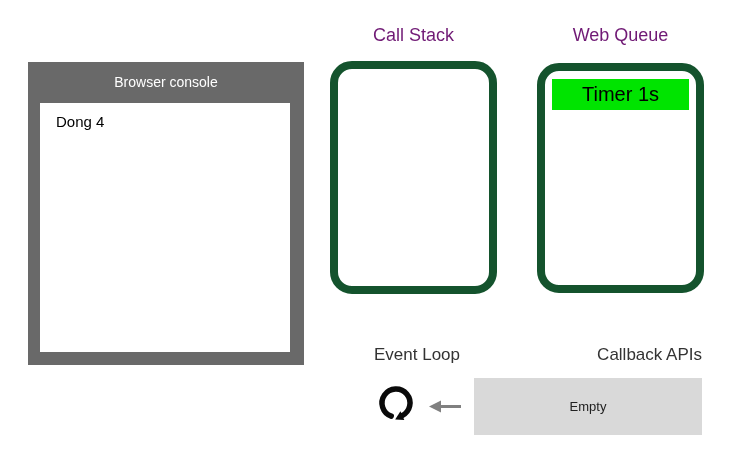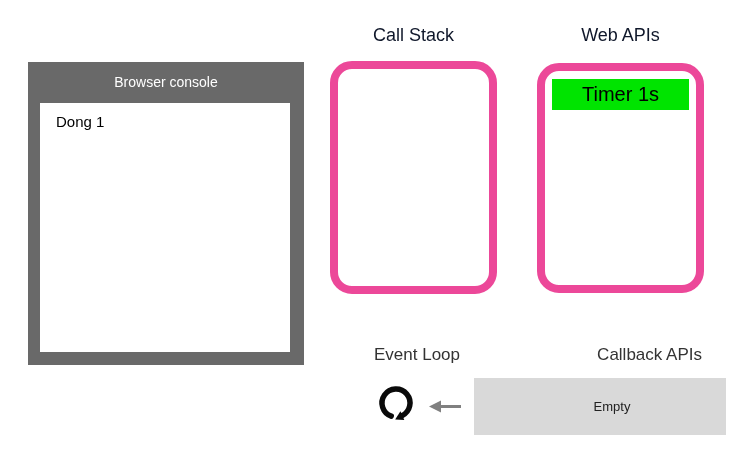--- a/index.html
+++ b/index.html
@@ -27,29 +27,29 @@
     background: #ffffff;
     padding: 10px 16px;
     box-sizing: border-box;
     font-size: 15px; color: #000000;
   }
   .console-entry { margin: 0 0 6px 0; }
   
   .top-label {
     position: absolute; top: 25px;
     width: 167px; text-align: center;
-    font-size: 18px; color: #0f172a;
+    font-size: 18px; color: #701a75;
   }
   .label-callstack { left: 330px; }
   .label-webapis  { left: 537px; }
   
   .thick-box {
     position: absolute;
     width: 167px;
-    border: 8px solid #ec4899;
+    border: 8px solid #14532d;
     border-radius: 22px;
     background: #ffffff;
     box-sizing: border-box;
   }
   .callstack-box { left: 330px; top: 61px; height: 233px; }
   .webapis-box   { left: 537px; top: 63px; height: 230px; }
   .webapi-item {
     position: absolute; left: 7px; top: 8px;
     width: 137px; height: 31px;
     line-height: 31px; text-align: center;
@@ -65,37 +65,37 @@
   .label-queue     { left: 474px; width: 228px; }
   
   .loop-icon  { position: absolute; left: 376px; top: 383px; width: 40px; height: 42px; }
   .left-arrow { position: absolute; left: 428px; top: 399px; width: 35px; height: 15px; }
   
   .queue-box {
     position: absolute; left: 474px; top: 378px;
     width: 228px; height: 57px;
     background: #d9d9d9;
     display: flex; align-items: center; justify-content: center;
-    font-size: 13px; color: #222222; padding-left: 24px;
+    font-size: 13px; color: #222222;
   }
 </style>
 </head>
 <body>
 
 <div class="console" style="background-color: rgb(105, 105, 105);">
   <div class="console-title">Browser console</div>
   <div class="console-body">
-    <div class="console-entry">Dong 1</div>
+    <div class="console-entry">Dong 4</div>
   </div>
 </div>
 
 <div class="top-label label-callstack">Call Stack</div>
 <div class="thick-box callstack-box"></div>
 
-<div class="top-label label-webapis">Web APIs</div>
+<div class="top-label label-webapis">Web Queue</div>
 <div class="thick-box webapis-box">
   <div class="webapi-item" style="background-color: rgb(0, 228, 0);">Timer 1s</div>
 </div>
 
 <div class="bottom-label label-eventloop">Event Loop</div>
 <svg class="loop-icon" viewBox="0 0 40 42" xmlns="http://www.w3.org/2000/svg">
   <path d="M 15.21 33.16 A 14 14 0 1 1 25.92 32.69" fill="none" stroke="#0a0a0a" stroke-width="5.5" stroke-linecap="round"></path>
   <polygon points="19.2,36.4 28.3,37.0 24.4,28.3" fill="#0a0a0a"></polygon>
 </svg>
 <svg class="left-arrow" viewBox="0 0 35 15" xmlns="http://www.w3.org/2000/svg">

